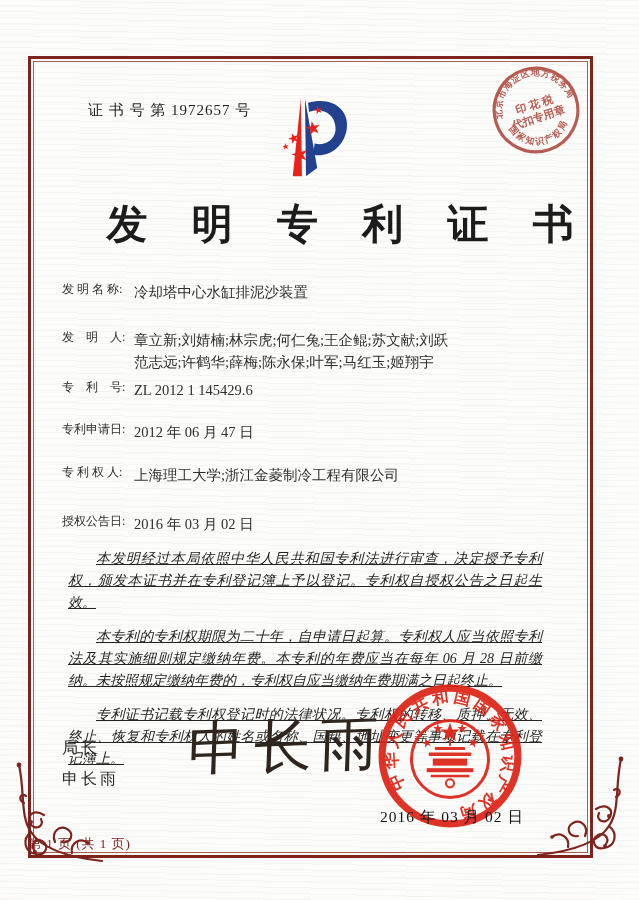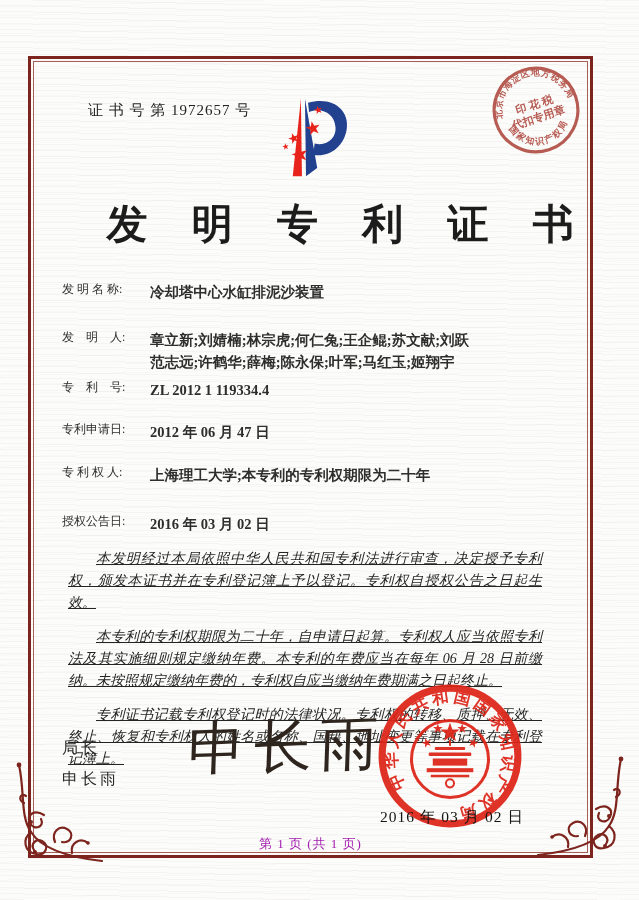--- a/index.html
+++ b/index.html
@@ -26,40 +26,40 @@
   }
   .frame-inner{position:absolute;inset:2px;border:1px solid rgba(150,66,58,.85);}
   .cert-number{position:absolute;left:60px;top:101px;font-size:15px;letter-spacing:1px;color:#242424;z-index:2;margin-left:28px;}
   .logo{position:absolute;left:250px;top:95px;width:112px;height:88px;z-index:2;}
   .title{
     position:absolute;left:28px;top:197px;width:624px;text-align:center;
     font-size:41px;font-weight:bold;letter-spacing:17px;text-indent:17px;color:#1c1c1c;z-index:2;
   }
   .frow{position:absolute;left:62px;width:500px;z-index:2;font-size:14.5px;color:#2e2e2e;}
   .frow .lbl{position:absolute;left:0;top:0;font-size:12px;white-space:nowrap;}
-  .frow .val{position:absolute;left:88px;top:0;width:412px;line-height:22px;font-weight:bold;}
+  .frow .val{position:absolute;left:72px;top:0;width:412px;line-height:22px;}
   .r1{top:281px}.r2{top:329px}.r3{top:379px}.r4{top:421px}.r5{top:464px}.r6{top:513px}
   .paras{
     position:absolute;left:56px;top:536px;width:498px;z-index:2;
     font-size:14px;line-height:22px;color:#242424;font-style:italic;text-align:justify;
   }
   .paras p{margin:12px;text-indent:2em;text-decoration:underline;}
   .sig-title{position:absolute;left:62px;top:738px;font-size:16px;letter-spacing:3px;z-index:3;font-family:Liberation Serif, serif;}
   .sig-name{position:absolute;left:62px;top:769px;font-size:16px;letter-spacing:3px;z-index:3;}
   .sig-script{
     position:absolute;left:188px;top:708px;font-size:58px;color:#2e261e;z-index:3;
     letter-spacing:8px;transform:rotate(-2deg) skewX(-4deg);white-space:nowrap;
   }
   .grant-seal{position:absolute;left:374px;top:680px;width:152px;height:152px;z-index:4;opacity:.93;}
   .grant-date{position:absolute;left:380px;top:807px;font-size:15.5px;letter-spacing:1px;color:#141414;z-index:5;white-space:nowrap;}
   .tax-stamp{position:absolute;left:490px;top:64px;width:92px;height:92px;z-index:3;opacity:.82;transform:rotate(-18deg);}
   .flourish{position:absolute;width:90px;height:118px;z-index:2;}
   .flourish.bl{left:14px;top:762px;}
   .flourish.br{left:536px;top:756px;transform:scaleX(-1);}
-  .footer{position:absolute;left:28px;top:835px;width:565px;text-align:center;font-size:13px;color:#a21caf;z-index:2;letter-spacing:1px;}
+  .footer{position:absolute;left:28px;top:835px;width:565px;text-align:left;font-size:13px;color:#7f1d1d;z-index:2;letter-spacing:1px;}
 </style>
 </head>
 <body>
 
 <svg width="0" height="0" style="position:absolute" aria-hidden="true">
   <defs>
     <path id="star5" d="M0,-10 L2.35,-3.24 L9.51,-3.09 L3.8,1.24 L5.88,8.09 L0,4 L-5.88,8.09 L-3.8,1.24 L-9.51,-3.09 L-2.35,-3.24 Z"></path>
   </defs>
 </svg>
 
@@ -92,31 +92,31 @@
 <div class="frow r2">
   <span class="lbl">发　明　人:</span>
   <span class="val">
     <span>章立新;刘婧楠;林宗虎;何仁兔;王企鲲;苏文献;刘跃</span><br>
     <span>范志远;许鹤华;薛梅;陈永保;叶军;马红玉;姬翔宇</span>
   </span>
 </div>
 
 <div class="frow r3">
   <span class="lbl">专　利　号:</span>
-  <span class="val">ZL 2012 1 119334.4</span>
+  <span class="val">ZL 2012 1 145429.6</span>
 </div>
 
 <div class="frow r4">
   <span class="lbl">专利申请日:</span>
   <span class="val">2012 年 06 月 47 日</span>
 </div>
 
 <div class="frow r5">
   <span class="lbl">专 利 权 人:</span>
-  <span class="val">上海理工大学;本专利的专利权期限为二十年</span>
+  <span class="val">上海理工大学;浙江金菱制冷工程有限公司</span>
 </div>
 
 <div class="frow r6">
   <span class="lbl">授权公告日:</span>
   <span class="val">2016 年 03 月 02 日</span>
 </div>
 
 <div class="paras">
   <p>本发明经过本局依照中华人民共和国专利法进行审查，决定授予专利权，颁发本证书并在专利登记簿上予以登记。专利权自授权公告之日起生效。</p>
   <p>本专利的专利权期限为二十年，自申请日起算。专利权人应当依照专利法及其实施细则规定缴纳年费。本专利的年费应当在每年 06 月 28 日前缴纳。未按照规定缴纳年费的，专利权自应当缴纳年费期满之日起终止。</p>

